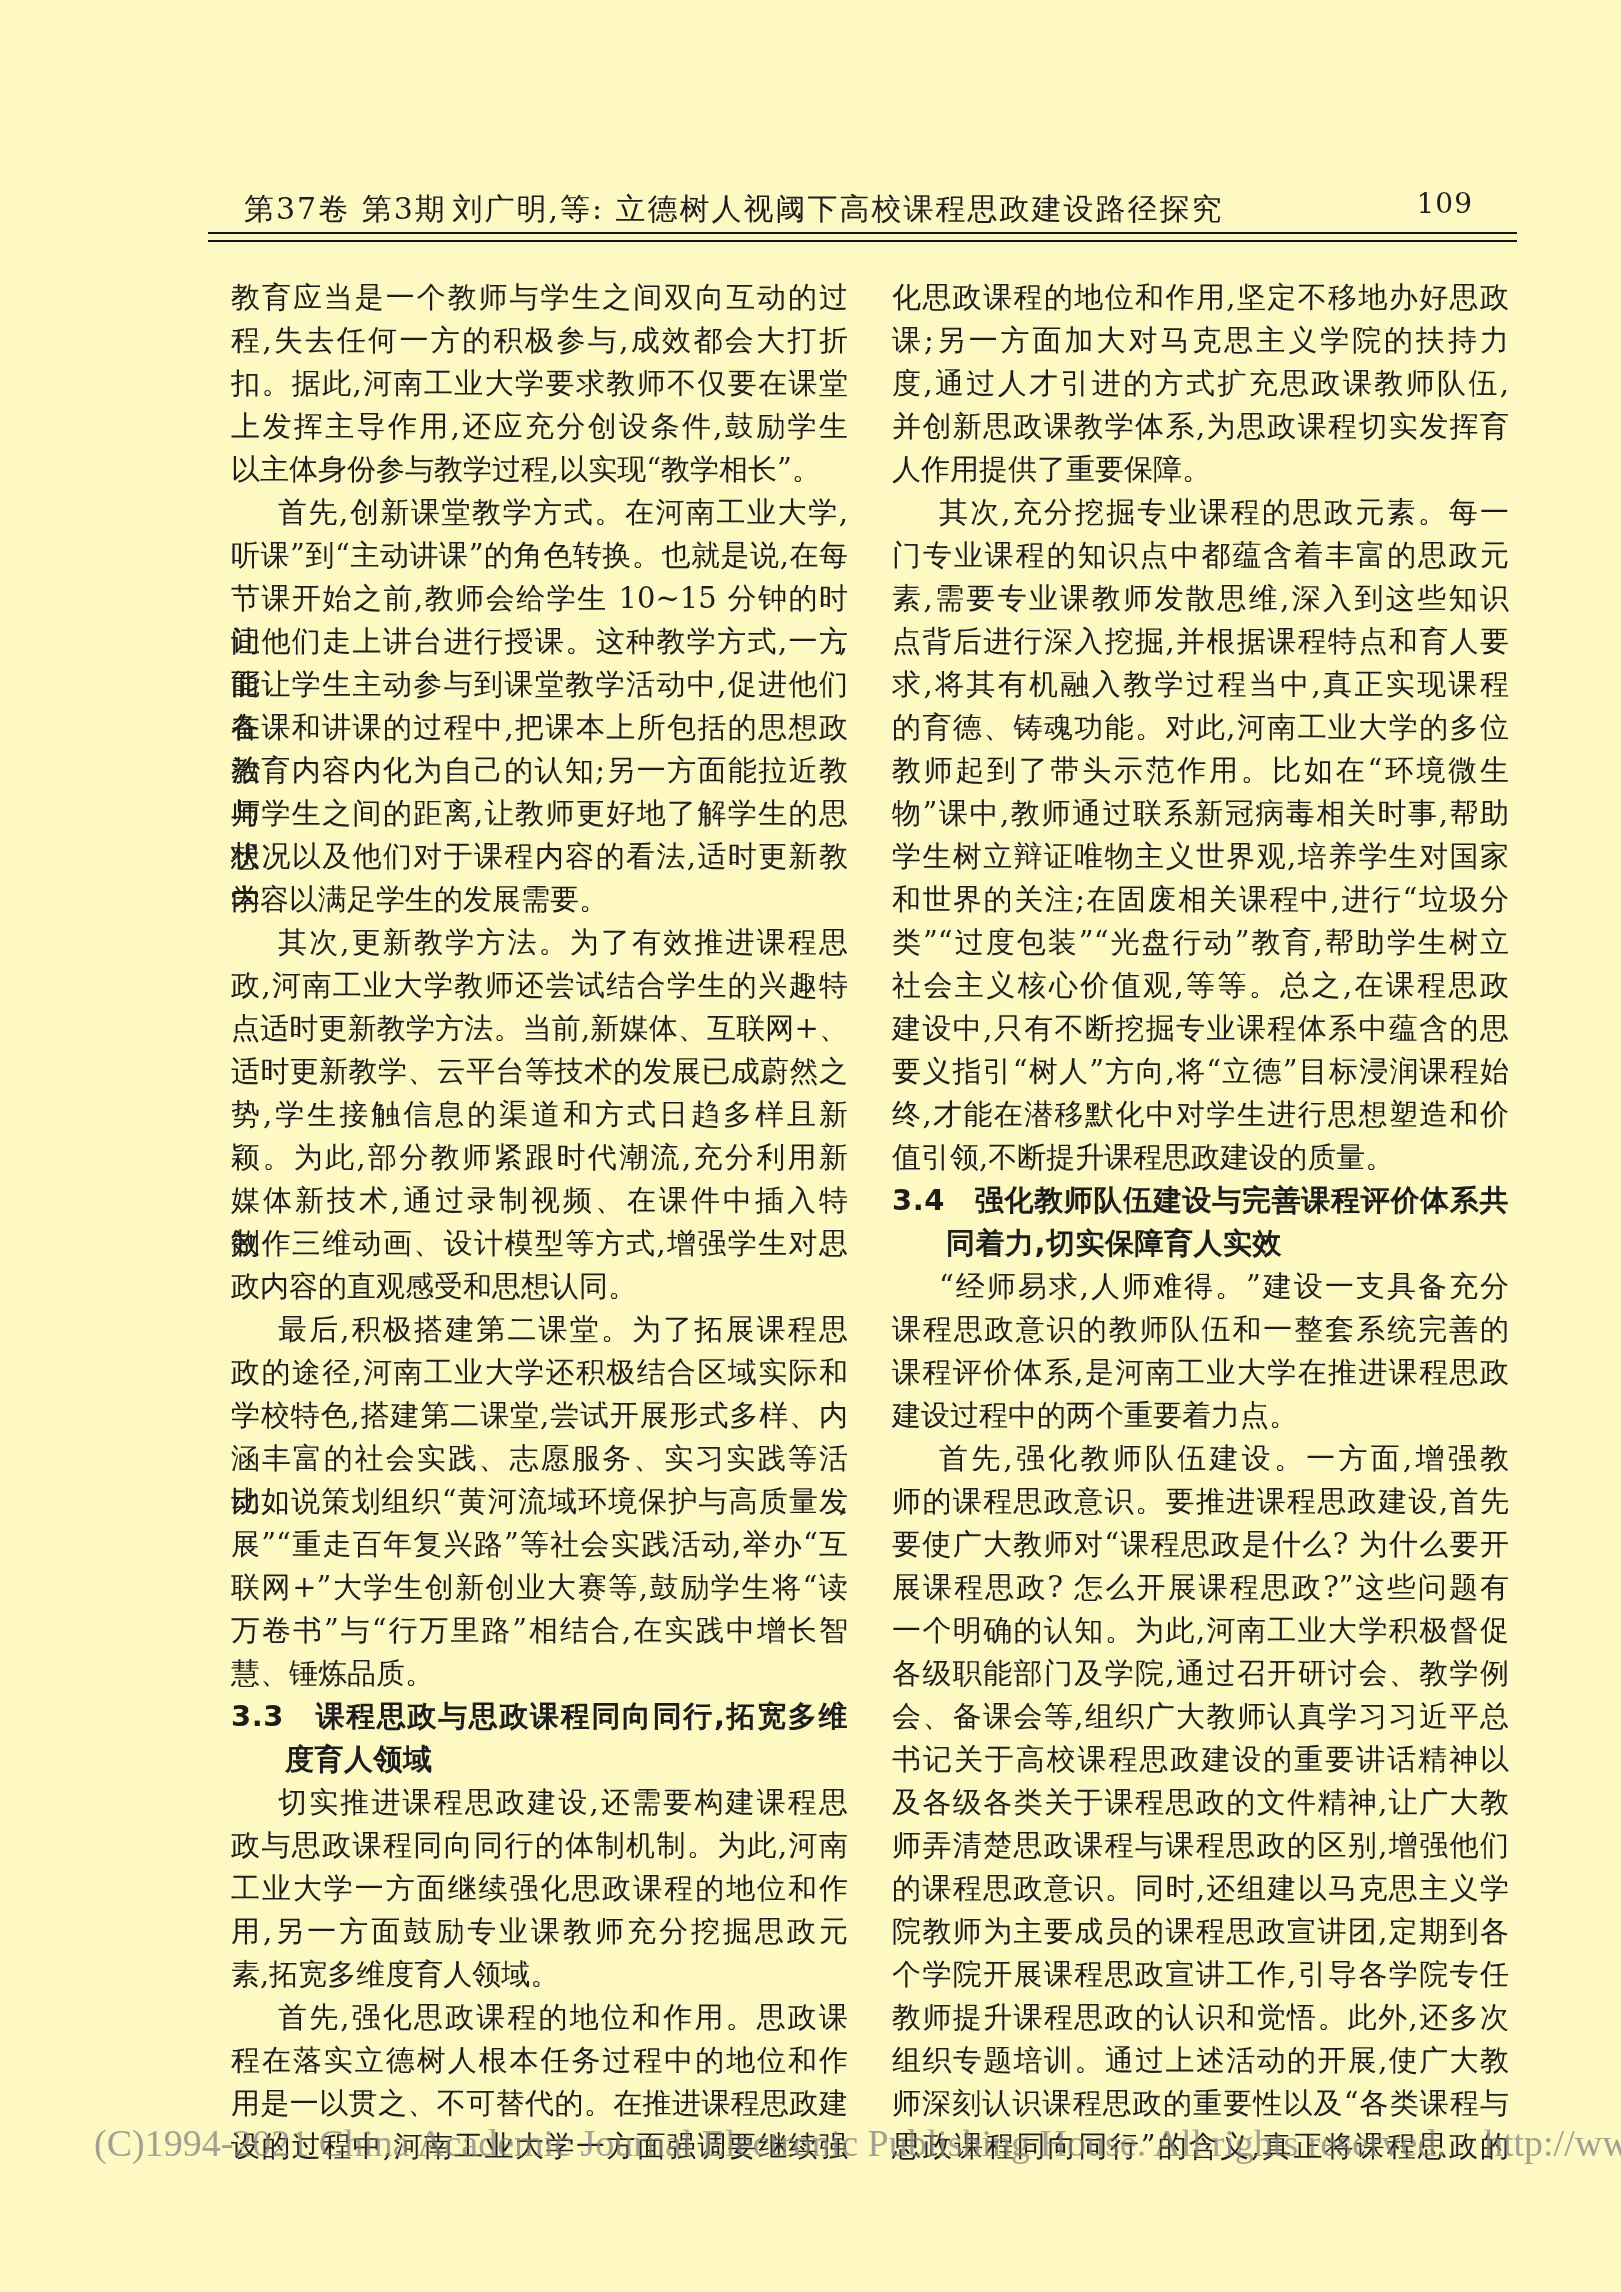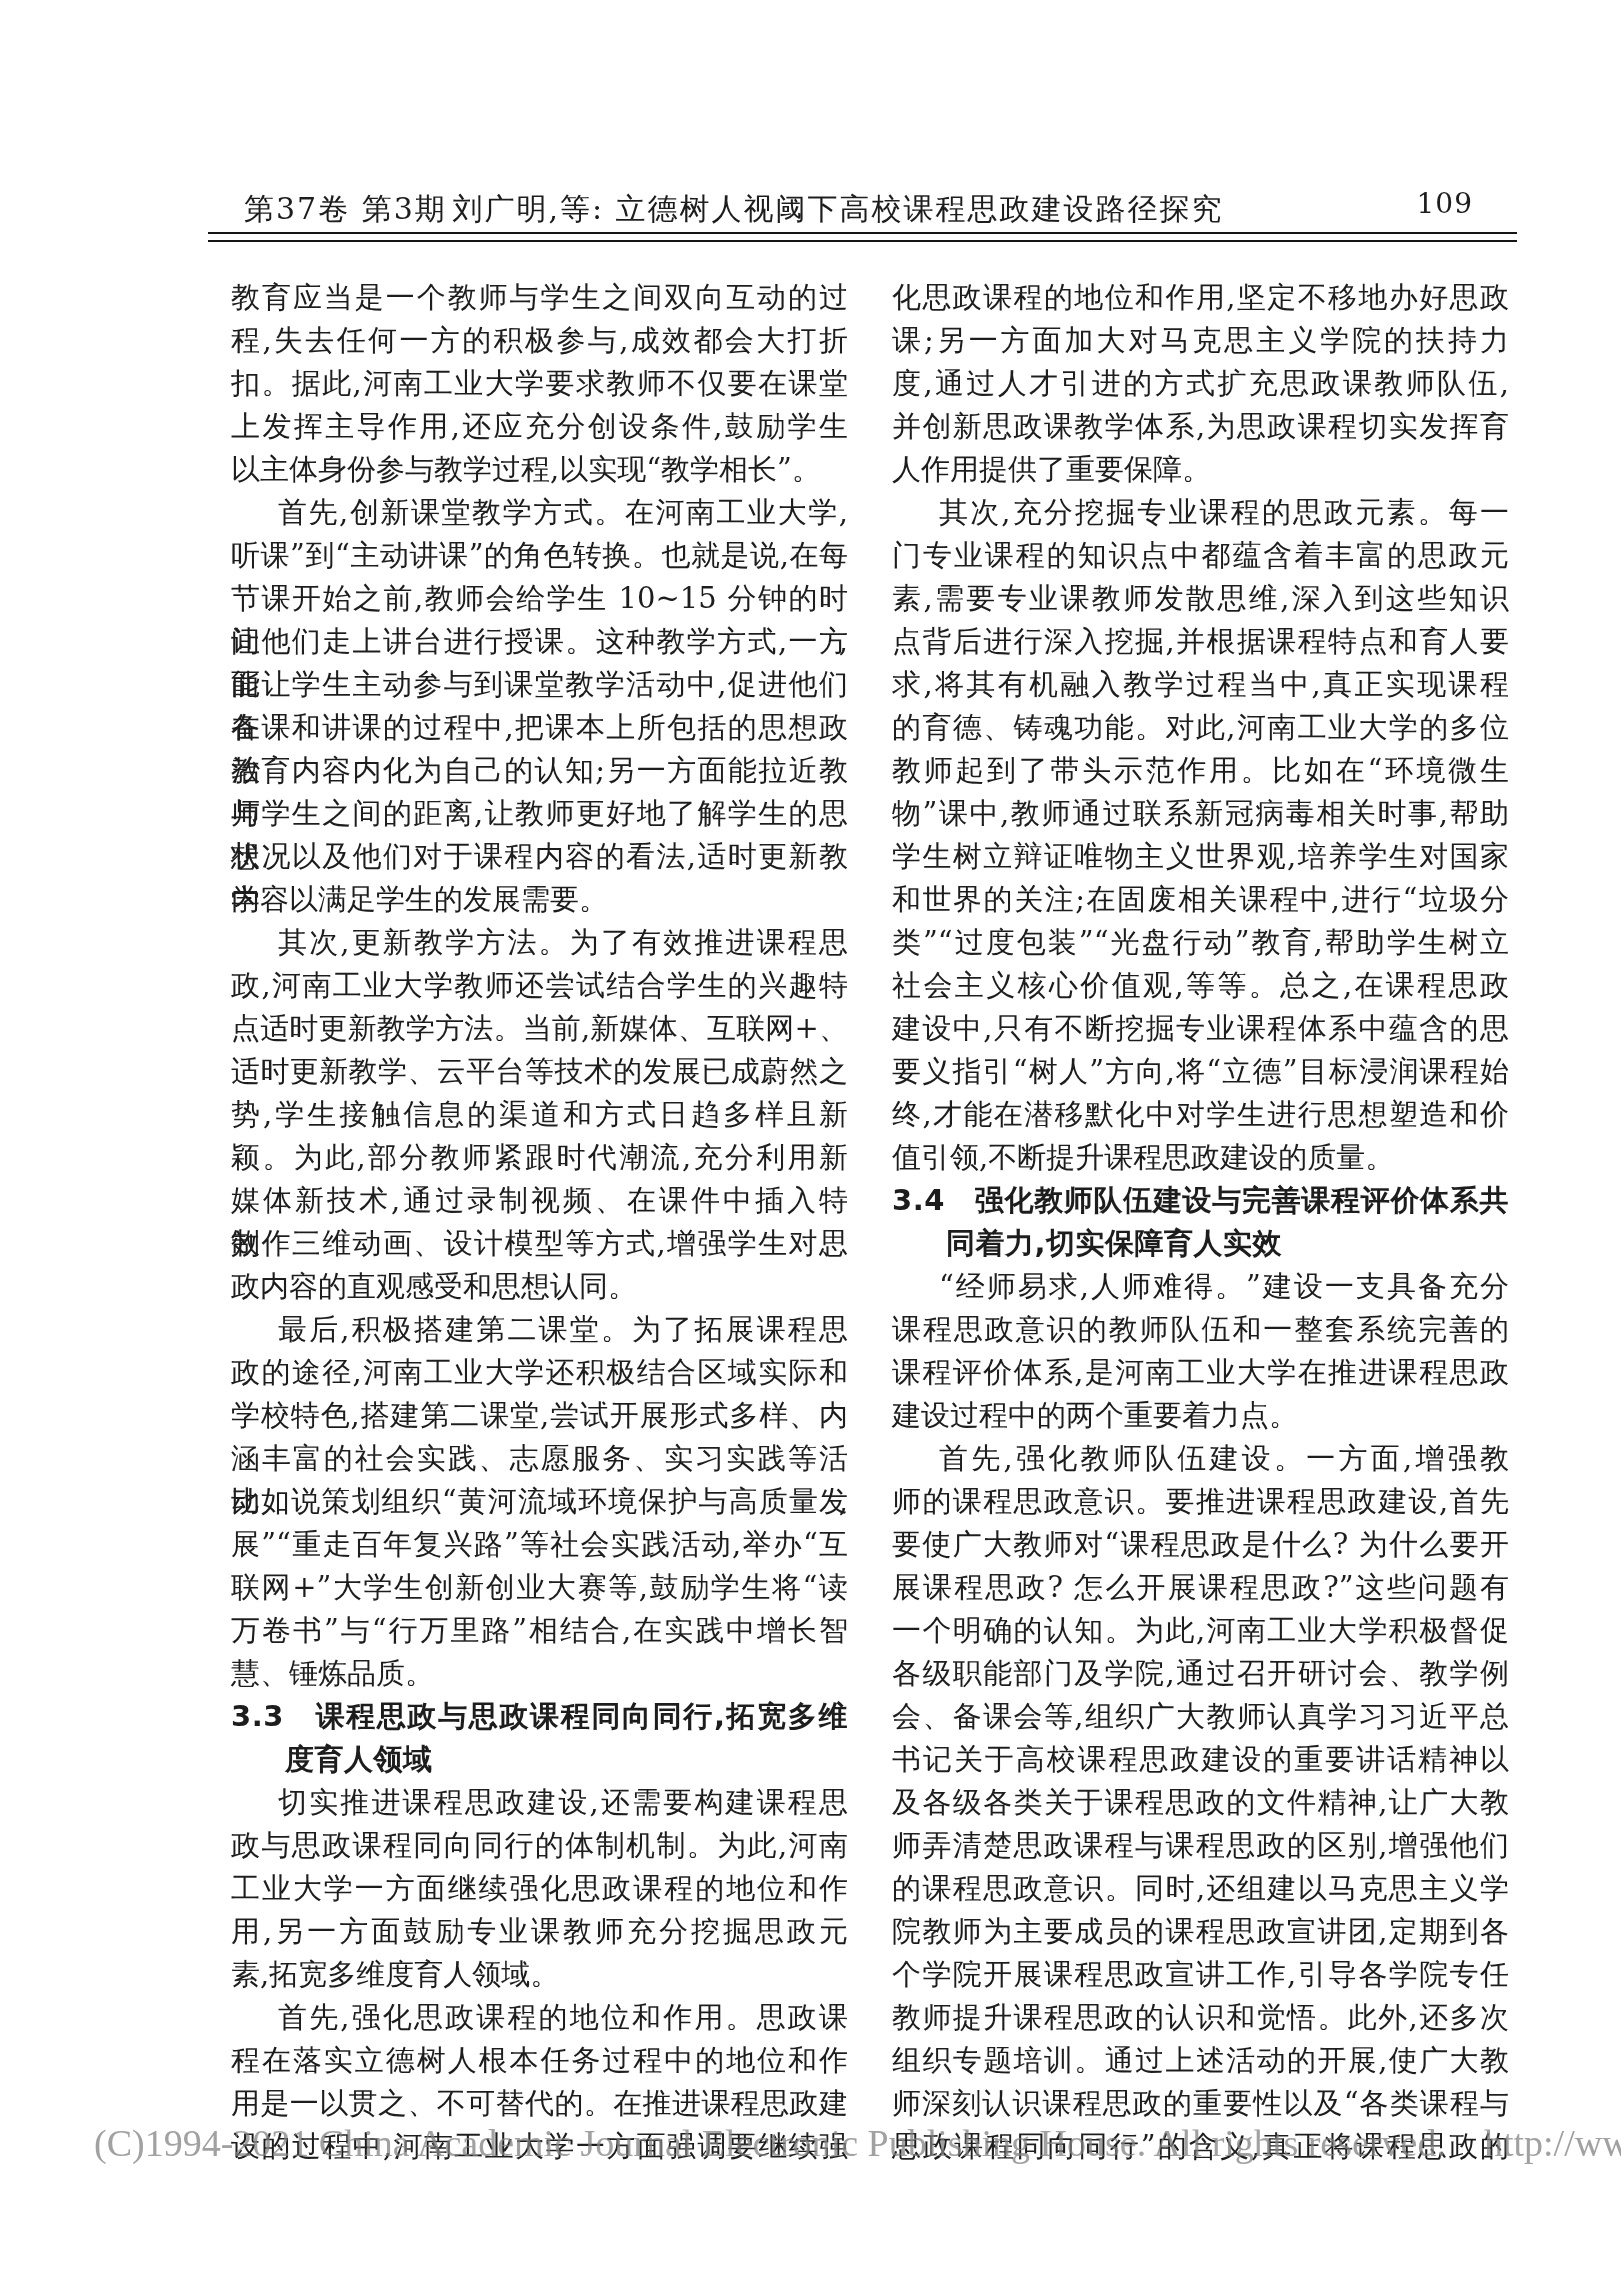--- a/index.html
+++ b/index.html
@@ -1,18 +1,18 @@
 <!DOCTYPE html>
 <html><head>
 <meta charset="utf-8">
 <style>
   html,body { margin:0; padding:0; background:#e8e8e8; }
   .page {
     position:relative; width:1621px; height:2293px;
-    background:#ffffff; overflow:hidden;
+    background:#fef9c3; overflow:hidden;
     font-family:"DejaVu Serif", serif; color:#1d1d1d;
   }
   
   .header { position:absolute; left:201px; top:189px; width:1274px; height:39px; font-size:30px; }
   .vol   { position:absolute; left:43px; top:0; letter-spacing:2px; white-space:pre; }
   .rtitle{ position:absolute; left:0; right:0; top:0; text-align:center; letter-spacing:2px; white-space:pre; }
   .pnum  { position:absolute; right:2px; top:-2px; font-size:28px; letter-spacing:1px; }
   .rule {
     position:absolute; left:208px; top:232px; width:1309px; height:5.9px;
     border-top:2.9px solid #151515; border-bottom:2.9px solid #151515;

